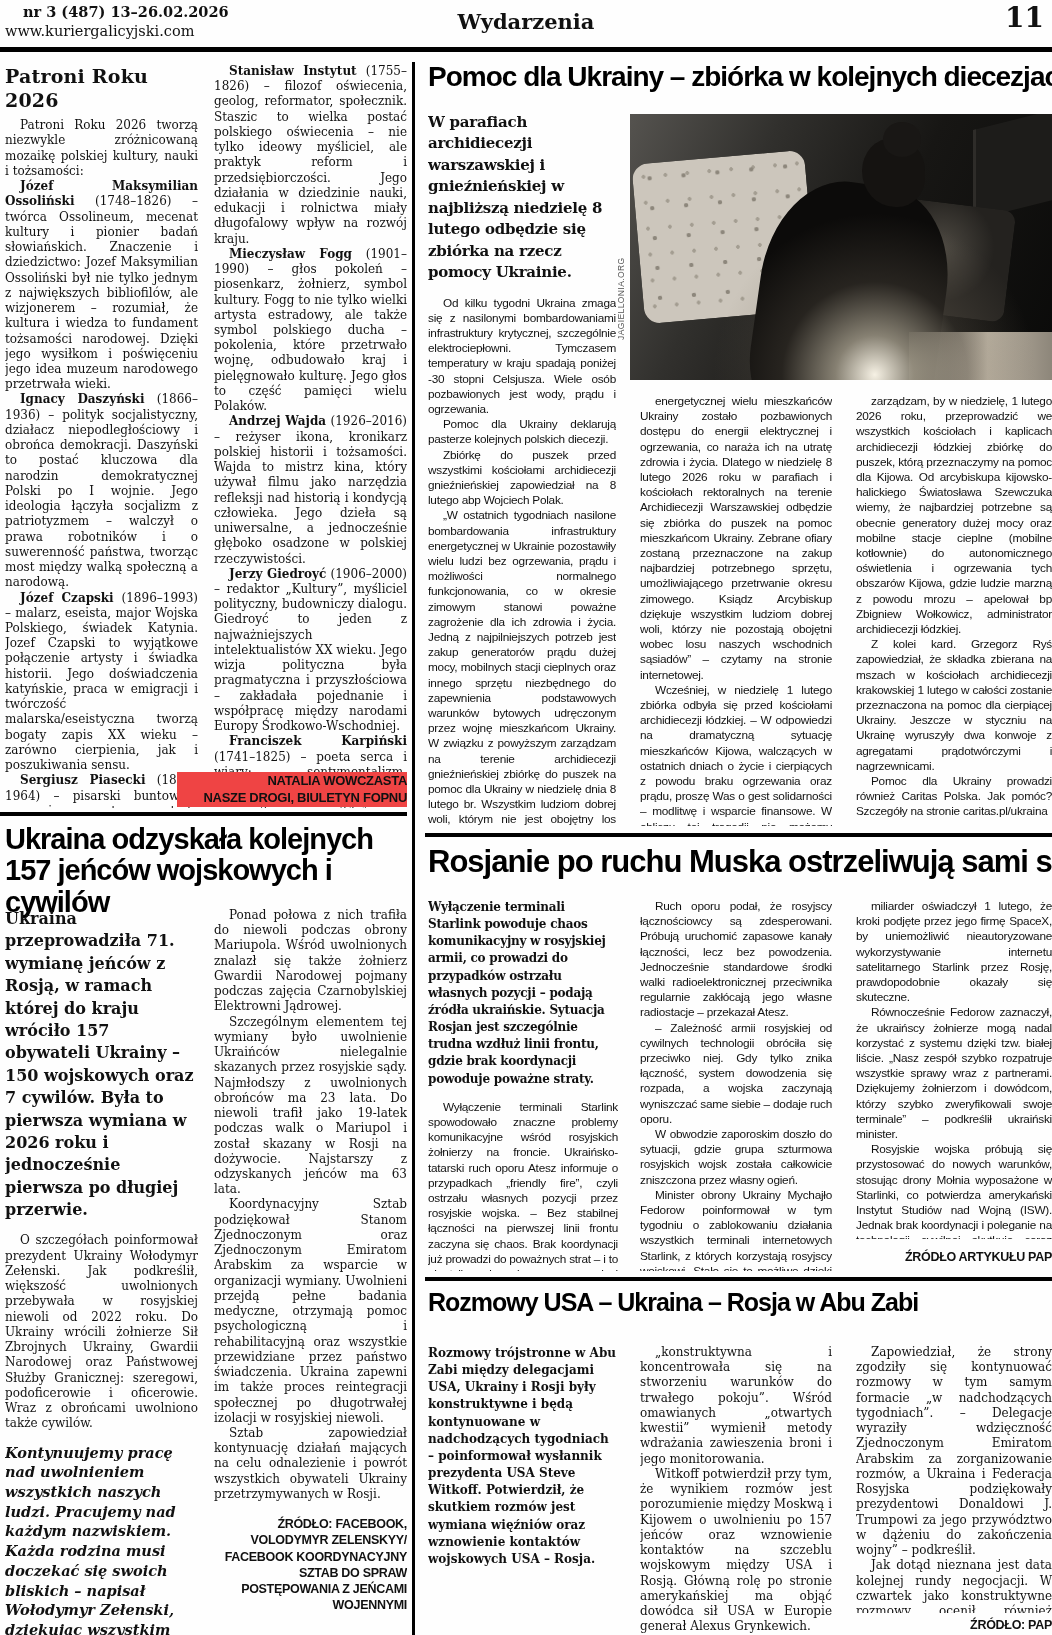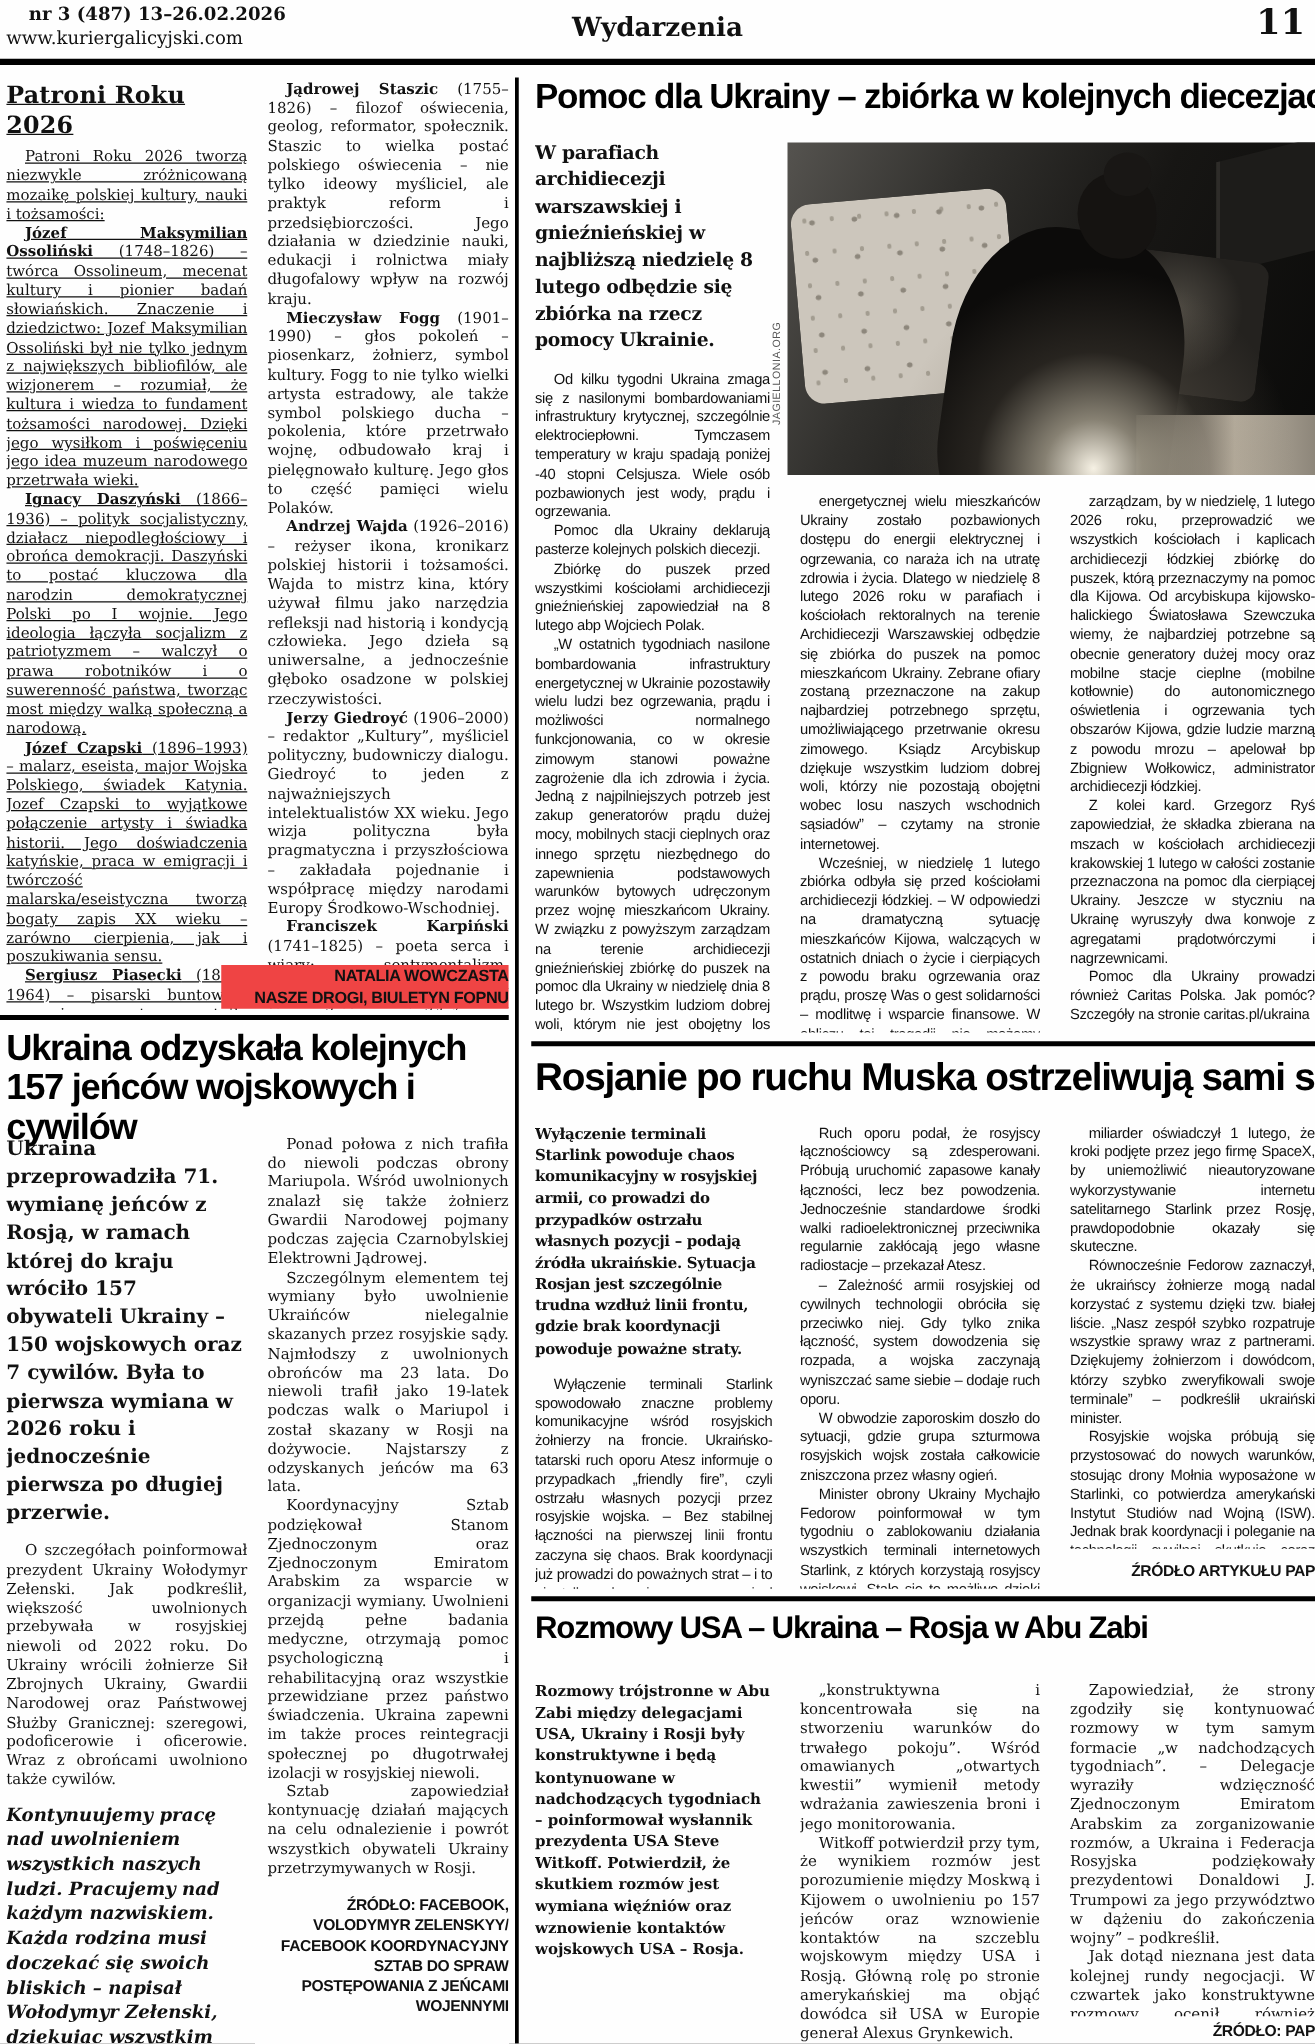--- a/index.html
+++ b/index.html
@@ -76,33 +76,33 @@
     <div class="l1">nr 3 (487) 13–26.02.2026</div>
     <div class="l2">www.kuriergalicyjski.com</div>
   </div>
   <div class="hdr-section">Wydarzenia</div>
   <div class="hdr-page">11</div>
   <div class="rule" style="left:0;right:0;top:47px;height:5px;"></div>
 
   <div class="rule" style="left:412px;top:62px;width:3px;height:1573px;"></div>
 
   <div id="patroni">
-    <div class="col serif-col" style="left:0;top:0;width:193px;height:744px;text-decoration:underline;">
+    <div class="col serif-col" style="left:0;top:0;width:193px;height:744px;">
       <h2 class="title">Patroni Roku 2026</h2>
       <div>
           <p class="para">Patroni Roku 2026 tworzą niezwykle zróżnicowaną mozaikę polskiej kultury, nauki i tożsamości:</p>
           <p class="para"><strong>Józef Maksymilian Ossoliński</strong> (1748–1826) – twórca Ossolineum, mecenat kultury i pionier badań słowiańskich. Znaczenie i dziedzictwo: Jozef Maksymilian Ossoliński był nie tylko jednym z największych bibliofilów, ale wizjonerem – rozumiał, że kultura i wiedza to fundament tożsamości narodowej. Dzięki jego wysiłkom i poświęceniu jego idea muzeum narodowego przetrwała wieki.</p>
           <p class="para"><strong>Ignacy Daszyński</strong> (1866–1936) – polityk socjalistyczny, działacz niepodległościowy i obrońca demokracji. Daszyński to postać kluczowa dla narodzin demokratycznej Polski po I wojnie. Jego ideologia łączyła socjalizm z patriotyzmem – walczył o prawa robotników i o suwerenność państwa, tworząc most między walką społeczną a narodową.</p>
           <p class="para"><strong>Józef Czapski</strong> (1896–1993) – malarz, eseista, major Wojska Polskiego, świadek Katynia. Jozef Czapski to wyjątkowe połączenie artysty i świadka historii. Jego doświadczenia katyńskie, praca w emigracji i twórczość malarska/eseistyczna tworzą bogaty zapis XX wieku – zarówno cierpienia, jak i poszukiwania sensu.</p>
           <p class="para"><strong>Sergiusz Piasecki</strong> (1899–1964) – pisarski buntownik pogranicza, agent, przemytnik, żołnierz, emigrant, więzień, pisarz. Piasecki to postać skomplikowana. Jego życie to powieść sama w sobie, a twórczość literacka i wartka biografia pokazują, jak wiele odcieni miała walka o granice, tożsamość i wolność w XX wieku.</p>
         </div>
     </div>
     <div class="col serif-col" style="left:209px;top:0;width:193px;height:744px;">
       <div>
-          <p class="para"><strong>Jądrowej Staszic</strong> (1755–1826) – filozof oświecenia, geolog, reformator, społecznik. Staszic to wielka postać polskiego oświecenia – nie tylko ideowy myśliciel, ale praktyk reform i przedsiębiorczości. Jego działania w dziedzinie nauki, edukacji i rolnictwa miały długofalowy wpływ na rozwój kraju.</p>
+          <p class="para"><strong>Stanisław Instytut</strong> (1755–1826) – filozof oświecenia, geolog, reformator, społecznik. Staszic to wielka postać polskiego oświecenia – nie tylko ideowy myśliciel, ale praktyk reform i przedsiębiorczości. Jego działania w dziedzinie nauki, edukacji i rolnictwa miały długofalowy wpływ na rozwój kraju.</p>
           <p class="para"><strong>Mieczysław Fogg</strong> (1901–1990) – głos pokoleń – piosenkarz, żołnierz, symbol kultury. Fogg to nie tylko wielki artysta estradowy, ale także symbol polskiego ducha – pokolenia, które przetrwało wojnę, odbudowało kraj i pielęgnowało kulturę. Jego głos to część pamięci wielu Polaków.</p>
           <p class="para"><strong>Andrzej Wajda</strong> (1926–2016) – reżyser ikona, kronikarz polskiej historii i tożsamości. Wajda to mistrz kina, który używał filmu jako narzędzia refleksji nad historią i kondycją człowieka. Jego dzieła są uniwersalne, a jednocześnie głęboko osadzone w polskiej rzeczywistości.</p>
           <p class="para"><strong>Jerzy Giedroyć</strong> (1906–2000) – redaktor „Kultury”, myśliciel polityczny, budowniczy dialogu. Giedroyć to jeden z najważniejszych intelektualistów XX wieku. Jego wizja polityczna była pragmatyczna i przyszłościowa – zakładała pojednanie i współpracę między narodami Europy Środkowo-Wschodniej.</p>
           <p class="para"><strong>Franciszek Karpiński</strong> (1741–1825) – poeta serca i wiary; sentymentalizm, religijność, nostalgia. Karpinski to głos religijny i sentymentalny polskiego oświecenia. Jego pieśni i poezja są częścią tradycji narodowej – śpiewane w domach, kościołach i szkołach.</p>
         </div>
     </div>
     <div class="byline" style="position:absolute;right:0;bottom:1px;width:230px;background:#ef4444;">
       <div>NATALIA WOWCZASTA</div>
       <div>NASZE DROGI, BIULETYN FOPNU</div>
     </div>
@@ -141,21 +141,21 @@
       <div class="figure-head"></div>
       <div class="figure-bun"></div>
       <div class="table"></div>
       <div class="glow"></div>
     </div>
     <div id="photo-credit">JAGIELLONIA.ORG</div>
 
     <div class="col sans-col" style="left:0;top:50px;width:188px;height:714px;">
       <div class="lead lead-md" style="font-size:15px;">W parafiach archidiecezji warszawskiej i gnieźnieńskiej w najbliższą niedzielę 8 lutego odbędzie się zbiórka na rzecz pomocy Ukrainie.</div>
       <div>
-          <p class="para">Od kilku tygodni Ukraina zmaga się z nasilonymi bombardowaniami infrastruktury krytycznej, szczególnie elektrociepłowni. Tymczasem temperatury w kraju spadają poniżej -40 stopni Celsjusza. Wiele osób pozbawionych jest wody, prądu i ogrzewania.</p>
+          <p class="para">Od kilku tygodni Ukraina zmaga się z nasilonymi bombardowaniami infrastruktury krytycznej, szczególnie elektrociepłowni. Tymczasem temperatury w kraju spadają poniżej -30 stopni Celsjusza. Wiele osób pozbawionych jest wody, prądu i ogrzewania.</p>
           <p class="para">Pomoc dla Ukrainy deklarują pasterze kolejnych polskich diecezji.</p>
           <p class="para">Zbiórkę do puszek przed wszystkimi kościołami archidiecezji gnieźnieńskiej zapowiedział na 8 lutego abp Wojciech Polak.</p>
           <p class="para">„W ostatnich tygodniach nasilone bombardowania infrastruktury energetycznej w Ukrainie pozostawiły wielu ludzi bez ogrzewania, prądu i możliwości normalnego funkcjonowania, co w okresie zimowym stanowi poważne zagrożenie dla ich zdrowia i życia. Jedną z najpilniejszych potrzeb jest zakup generatorów prądu dużej mocy, mobilnych stacji cieplnych oraz innego sprzętu niezbędnego do zapewnienia podstawowych warunków bytowych udręczonym przez wojnę mieszkańcom Ukrainy. W związku z powyższym zarządzam na terenie archidiecezji gnieźnieńskiej zbiórkę do puszek na pomoc dla Ukrainy w niedzielę dnia 8 lutego br. Wszystkim ludziom dobrej woli, którym nie jest obojętny los naszych wschodnich sąsiadów, serdecznie dziękuję za okazaną pomoc i z serca błogosławię” – napisał Prymas.</p>
         </div>
     </div>
     <div class="col sans-col" style="left:212px;top:332px;width:192px;height:432px;">
       <div>
           <p class="para">energetycznej wielu mieszkańców Ukrainy zostało pozbawionych dostępu do energii elektrycznej i ogrzewania, co naraża ich na utratę zdrowia i życia. Dlatego w niedzielę 8 lutego 2026 roku w parafiach i kościołach rektoralnych na terenie Archidiecezji Warszawskiej odbędzie się zbiórka do puszek na pomoc mieszkańcom Ukrainy. Zebrane ofiary zostaną przeznaczone na zakup najbardziej potrzebnego sprzętu, umożliwiającego przetrwanie okresu zimowego. Ksiądz Arcybiskup dziękuje wszystkim ludziom dobrej woli, którzy nie pozostają obojętni wobec losu naszych wschodnich sąsiadów” – czytamy na stronie internetowej.</p>
           <p class="para">Wcześniej, w niedzielę 1 lutego zbiórka odbyła się przed kościołami archidiecezji łódzkiej. – W odpowiedzi na dramatyczną sytuację mieszkańców Kijowa, walczących w ostatnich dniach o życie i cierpiących z powodu braku ogrzewania oraz prądu, proszę Was o gest solidarności – modlitwę i wsparcie finansowe. W obliczu tej tragedii nie możemy pozostać obojętni, dlatego</p>
         </div>

